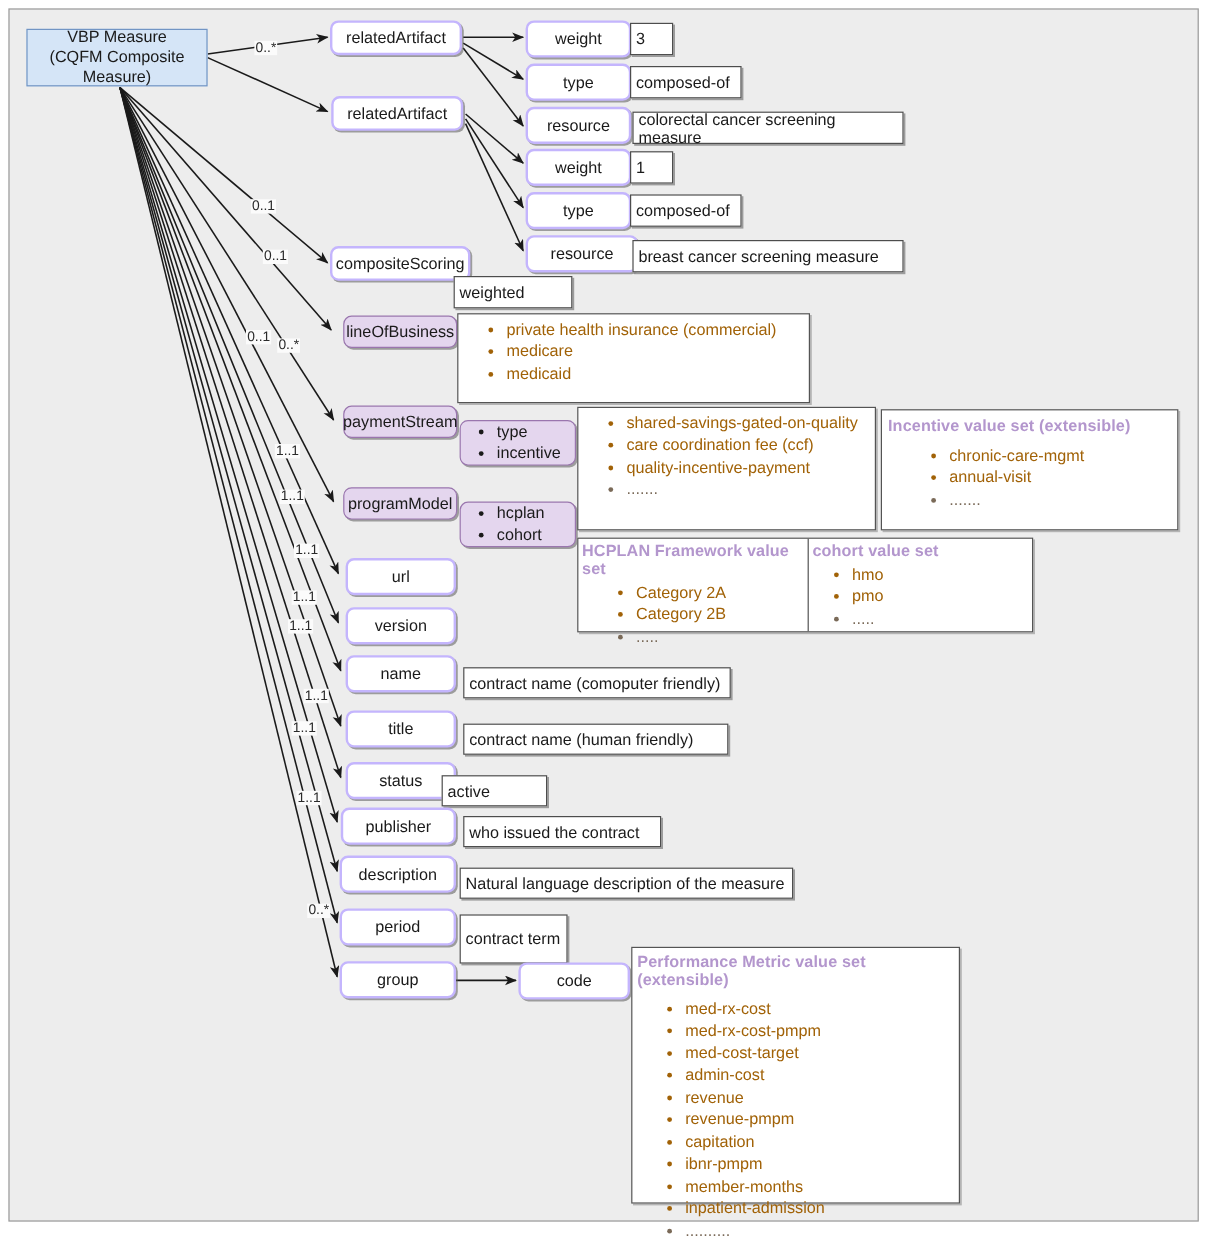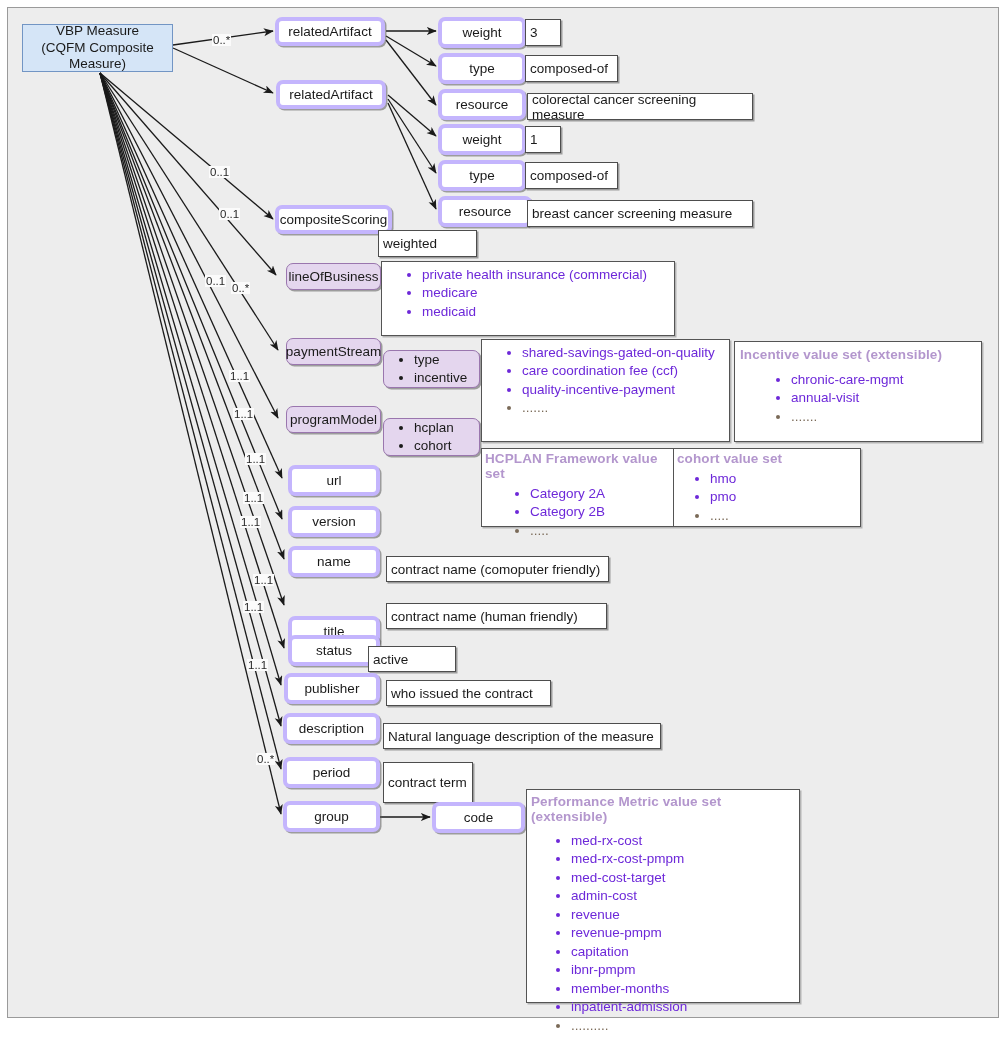--- a/index.html
+++ b/index.html
@@ -3,39 +3,39 @@
 <meta charset="utf-8">
 <style>
   html,body{margin:0;padding:0;background:#ffffff;}
   body{width:1007px;height:1037px;font-family:"Liberation Sans",sans-serif;}
   #canvas{position:absolute;left:0;top:0;width:1007px;height:1037px;}
   .frame{position:absolute;left:7px;top:7px;width:992px;height:1011px;background:#ededed;border:1px solid #9a9a9a;box-sizing:border-box;}
   svg.wires{position:absolute;left:0;top:0;width:1007px;height:1037px;pointer-events:none;}
 
   
   .nd{position:absolute;box-sizing:border-box;display:flex;align-items:center;justify-content:center;
-      font-size:13.5px;color:#1a1a1a;background:#ffffff;border:4px solid #c4b5fd;border-radius:7px;
+      font-size:13.5px;color:#1a1a1a;background:#ffffff;border:2px solid #c4b5fd;border-radius:7px;
       box-shadow:1.5px 1.5px 0 rgba(90,90,90,.55);}
   .nd.root{background:#d5e5f7;border:1px solid #7295c4;border-radius:0;box-shadow:none;
       flex-direction:column;line-height:1.22;font-size:13.5px;}
   .nd.purple{background:#e4d6ee;border:1px solid #9a76ae;}
   .nd.flat{border-radius:0;box-shadow:1.5px 1.5px 0 rgba(90,90,90,.55);justify-content:flex-start;padding-left:4px;
       font-size:13.5px;background:#ffffff;border:1px solid #4d4d4d;}
 
   
   .nd.bul{flex-direction:column;align-items:flex-start;justify-content:center;padding:3px 6px 3px 4px;}
   .nd.bul ul{margin:0;padding:0 0 0 26px;list-style:disc;}
   .nd.bul li{font-size:13.5px;line-height:1.33;color:#1a1a1a;}
 
   
   .vs{position:absolute;box-sizing:border-box;background:#ffffff;border:1px solid #545454;
       box-shadow:1.5px 1.5px 0 rgba(110,110,110,.45);}
   .vs .vshdr{font-size:13.5px;font-weight:bold;color:#b396cd;padding:2px 0 0 3px;letter-spacing:.1px;}
   .vs ul{margin:4px 0 0 0;padding:0 0 0 40px;list-style:disc;}
-  .vs li{font-size:13.5px;line-height:1.37;color:#6d28d9;}
+  .vs li{font-size:13.5px;line-height:1.37;color:#a16207;}
   .vs li.dots{color:#7a6a58;}
   .vs.split{display:flex;padding:0;}
   .vs .half{flex:1;box-sizing:border-box;}
   .vs .half.right{border-left:1px solid #545454;}
 
   .lbl{position:absolute;background:#fbfbfb;font-size:11.5px;color:#2a2a2a;padding:0 1px;line-height:1.05;}
 </style>
 </head>
 <body>
 
@@ -170,21 +170,21 @@
     </div>
   </div>
 
   <div class="nd" style="left:288px;top:465px;width:92px;height:31px;">url</div>
 
   <div class="nd" style="left:288px;top:506px;width:92px;height:31px;">version</div>
 
   <div class="nd" style="left:288px;top:546px;width:92px;height:31px;">name</div>
   <div class="nd flat" style="left:386px;top:556px;width:223px;height:26px;">contract name (comoputer friendly)</div>
 
-  <div class="nd" style="left:288px;top:592px;width:92px;height:31px;margin-top:24px;">title</div>
+  <div class="nd" style="left:288px;top:592px;width:92px;height:31px;">title</div>
   <div class="nd flat" style="left:386px;top:603px;width:221px;height:26px;">contract name (human friendly)</div>
 
   <div class="nd" style="left:288px;top:635px;width:92px;height:31px;">status</div>
   <div class="nd flat" style="left:368px;top:646px;width:88px;height:26px;">active</div>
 
   <div class="nd" style="left:284px;top:673px;width:96px;height:31px;">publisher</div>
   <div class="nd flat" style="left:386px;top:680px;width:165px;height:26px;">who issued the contract</div>
 
   <div class="nd" style="left:283px;top:713px;width:97px;height:31px;">description</div>
   <div class="nd flat" style="left:383px;top:723px;width:278px;height:26px;">Natural language description of the measure</div>

